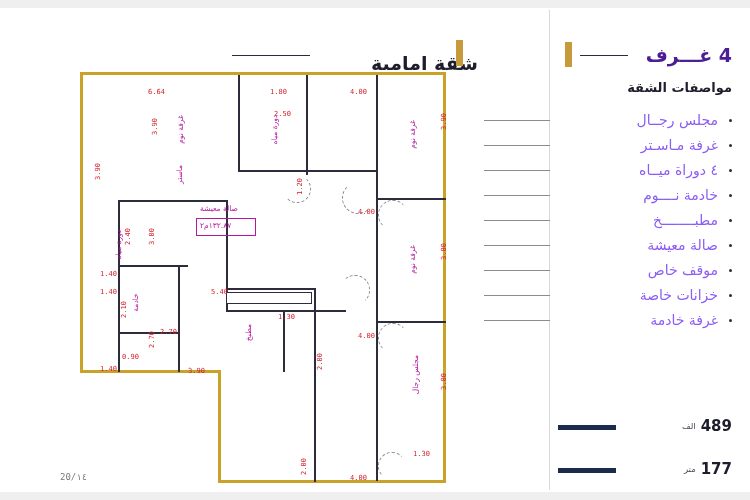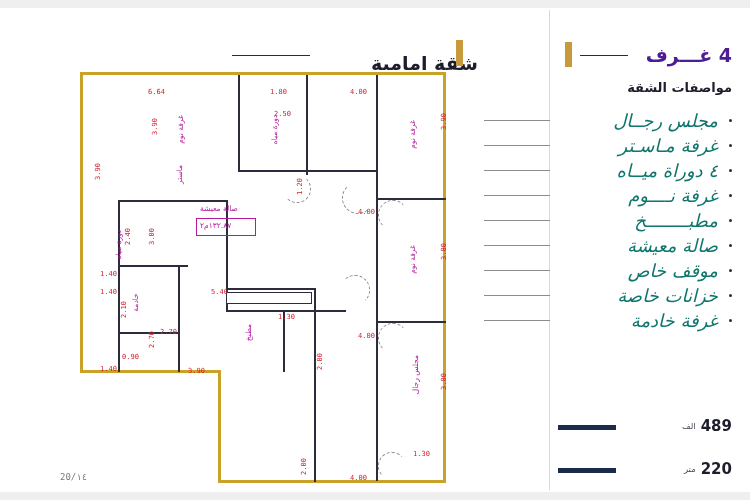--- a/index.html
+++ b/index.html
@@ -32,21 +32,21 @@
   .purplebox{position:absolute;border:1px solid #b5179e;}
   .footnote{position:absolute;bottom:18px;left:60px;font-size:9px;color:#7a7a7a;font-family:"DejaVu Sans Mono","Liberation Mono",monospace;}
 
   
   .panel{position:absolute;top:0;left:550px;width:200px;height:500px;direction:rtl;}
   .rooms-count{position:absolute;top:44px;right:18px;font-size:19px;font-weight:bold;color:#4c1d95;letter-spacing:1px;}
   .count-bar{position:absolute;top:42px;right:178px;width:7px;height:25px;background:#c79a3b;}
   .count-line{position:absolute;top:55px;right:122px;width:48px;height:1px;background:#2b2b3b;}
   .spec-title{position:absolute;top:80px;right:18px;font-size:13px;font-weight:bold;color:#1d1d2c;}
   .spec-list{position:absolute;top:108px;right:18px;width:182px;list-style:none;margin:0;padding:0;}
-  .spec-list li{position:relative;height:25px;line-height:25px;font-size:18px;color:#0f766e;padding-right:14px;white-space:nowrap;font-style:italic;}
+  .spec-list li{position:relative;height:25px;line-height:25px;font-size:14px;color:#8b5cf6;padding-right:14px;white-space:nowrap;}
   .spec-list li .bullet{position:absolute;right:0;top:11px;width:3px;height:3px;border-radius:50%;background:#2b2b3b;}
   .spec-list li .lead{position:absolute;right:100%;margin-right:0;top:12px;height:1px;background:#8c8c8c;}
   .price-row{position:absolute;right:18px;height:22px;display:flex;align-items:center;}
   .price-row .num{font-size:15px;font-weight:bold;color:#1d1d2c;font-family:"DejaVu Sans","Liberation Sans",sans-serif;}
   .price-row .unit{font-size:8.5px;color:#4a4a5a;margin-right:5px;}
   .price-bar{position:absolute;height:5px;background:#1b2b4b;}
 </style>
 </head>
 <body>
 
@@ -150,34 +150,34 @@
     <div class="count-line"></div>
     <div class="rooms-count">4 غـــرف</div>
     <div class="count-bar"></div>
 
     <div class="spec-title">مواصفات الشقة</div>
 
     <ul class="spec-list">
       <li><span class="bullet"></span><span class="lead" style="width:66px;"></span><span>مجلس رجــال</span></li>
       <li><span class="bullet"></span><span class="lead" style="width:66px;"></span><span>غرفة مـاسـتر</span></li>
       <li><span class="bullet"></span><span class="lead" style="width:66px;"></span><span>٤ دوراة ميــاه</span></li>
-      <li><span class="bullet"></span><span class="lead" style="width:66px;"></span><span>غرفة نــــوم</span></li>
+      <li><span class="bullet"></span><span class="lead" style="width:66px;"></span><span>خادمة نــــوم</span></li>
       <li><span class="bullet"></span><span class="lead" style="width:66px;"></span><span>مطبــــــــخ</span></li>
       <li><span class="bullet"></span><span class="lead" style="width:66px;"></span><span>صالة معيشة</span></li>
       <li><span class="bullet"></span><span class="lead" style="width:66px;"></span><span>موقف خاص</span></li>
       <li><span class="bullet"></span><span class="lead" style="width:66px;"></span><span>خزانات خاصة</span></li>
       <li><span class="bullet"></span><span class="lead" style="width:66px;"></span><span>غرفة خادمة</span></li>
     </ul>
 
     <div class="price-bar" style="top:425px;right:134px;width:58px;"></div>
     <div class="price-row" style="top:415px;">
       <span class="num">489</span>
       <span class="unit">الف</span>
     </div>
 
     <div class="price-bar" style="top:468px;right:134px;width:58px;"></div>
     <div class="price-row" style="top:458px;">
-      <span class="num">220</span>
+      <span class="num">177</span>
       <span class="unit">متر</span>
     </div>
   </div>
 
 </div>
 
 </body></html>

